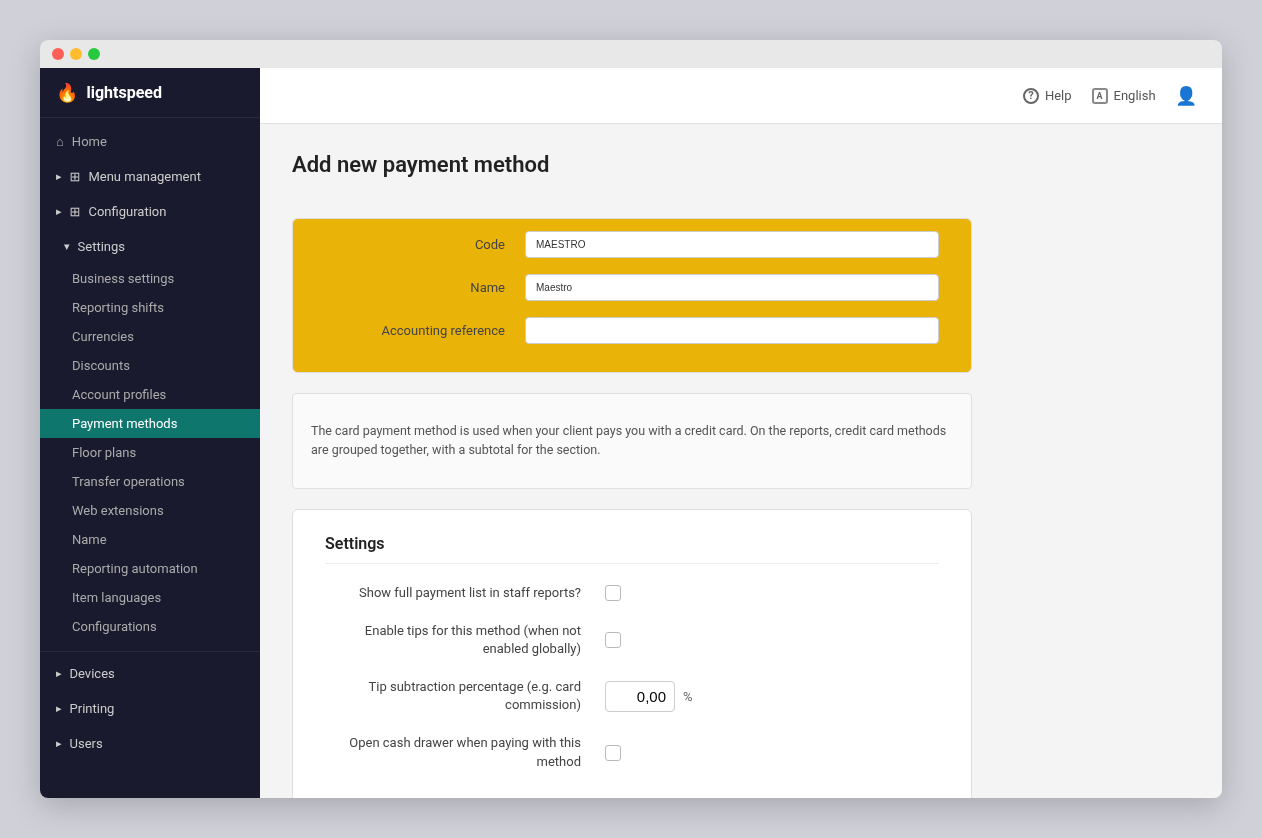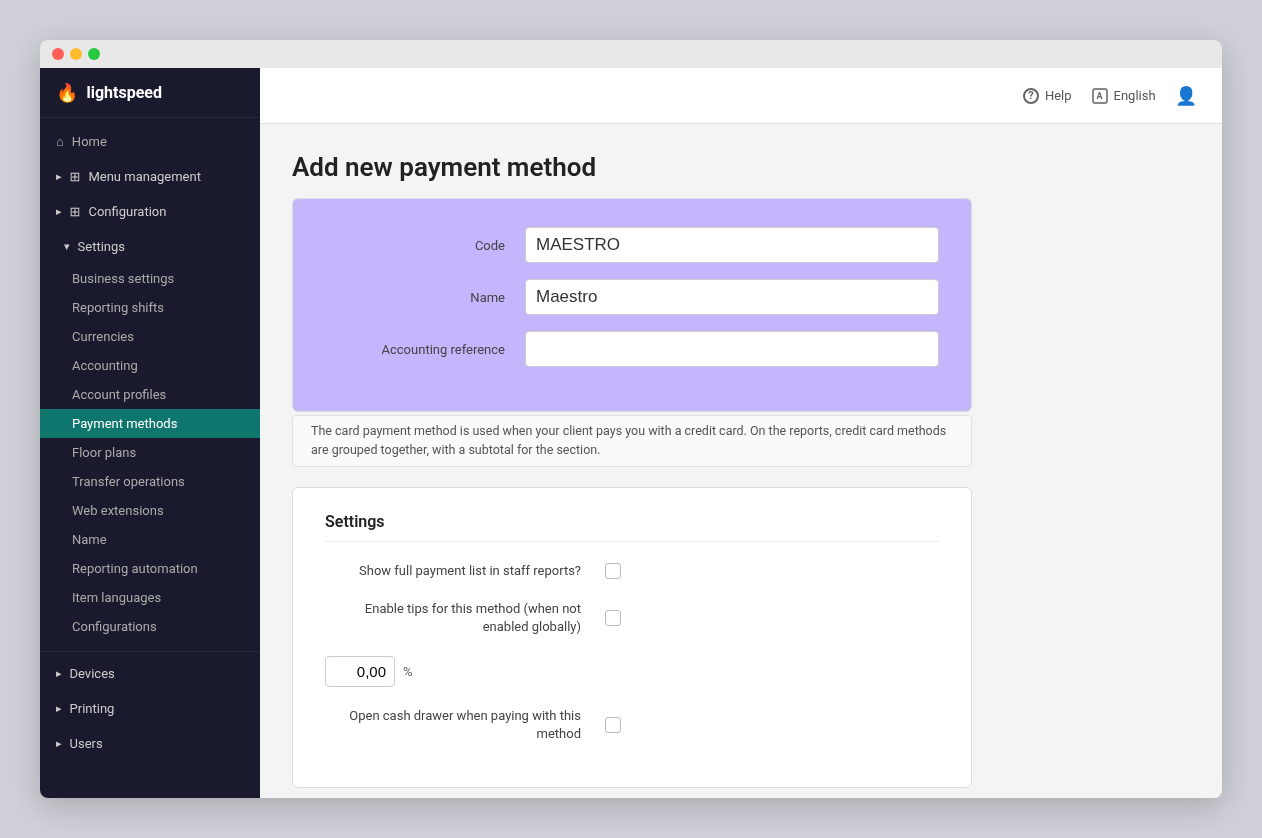--- a/index.html
+++ b/index.html
@@ -16,32 +16,32 @@
     .sidebar-sub-item.active { background: #0f766e; color: #fff; }
     .sidebar-parent { display: flex; align-items: center; padding: 10px 16px; cursor: pointer; gap: 8px; color: #ccc; font-size: 13px; }
     .divider { height: 1px; background: #2a2a3e; margin: 4px 0; }
 
     
     .main { flex: 1; display: flex; flex-direction: column; overflow: hidden; }
     .topbar { background: #fff; height: 56px; display: flex; align-items: center; justify-content: flex-end; padding: 0 24px; gap: 20px; border-bottom: 1px solid #e0e0e0; box-shadow: 0 1px 3px rgba(0,0,0,0.08); }
     .topbar-item { display: flex; align-items: center; gap: 6px; color: #555; font-size: 13px; cursor: pointer; }
 
     .content-area { flex: 1; overflow-y: auto; padding: 28px 32px; background: #f4f4f4; }
-    .page-title { font-size: 26px; font-weight: 600; color: #222; margin-bottom: 16px; }
-
-    
-    .form-card { background: #c4b5fd; border-radius: 6px; border: 1px solid #ddd; padding: 28px 32px; margin-bottom: 3px; max-width: 680px; }
+    .page-title { font-size: 22px; font-weight: 600; color: #222; margin-bottom: 41px; }
+
+    
+    .form-card { background: #eab308; border-radius: 6px; border: 1px solid #ddd; padding: 12px 32px; margin-bottom: 20px; max-width: 680px; }
     .form-row { display: flex; align-items: center; margin-bottom: 16px; }
     .form-label { width: 200px; text-align: right; padding-right: 20px; color: #444; font-size: 13px; flex-shrink: 0; }
     .form-control { flex: 1; }
-    .form-control input { width: 100%; padding: 7px 10px; border: 1px solid #ccc; border-radius: 4px; font-size: 17px; color: #333; outline: none; }
+    .form-control input { width: 100%; padding: 7px 10px; border: 1px solid #ccc; border-radius: 4px; font-size: 10px; color: #333; outline: none; }
     .form-control select { width: 100%; padding: 7px 10px; border: 1px solid #ccc; border-radius: 4px; font-size: 13px; color: #333; background: #fff; outline: none; appearance: auto; }
 
     
-    .info-box { background: #fafafa; border: 1px solid #e0e0e0; border-radius: 4px; padding: 6px 18px; font-size: 12.5px; color: #555; line-height: 1.5; max-width: 680px; margin-bottom: 20px; }
+    .info-box { background: #fafafa; border: 1px solid #e0e0e0; border-radius: 4px; padding: 28px 18px; font-size: 12.5px; color: #555; line-height: 1.5; max-width: 680px; margin-bottom: 20px; }
 
     
     .settings-card { background: #fff; border: 1px solid #ddd; border-radius: 6px; padding: 24px 32px; max-width: 680px; }
     .settings-title { font-size: 16px; font-weight: 600; color: #222; margin-bottom: 20px; padding-bottom: 10px; border-bottom: 1px solid #eee; }
     .setting-row { display: flex; margin-bottom: 20px; }
     .setting-label { width: 280px; text-align: right; padding-right: 24px; color: #444; font-size: 13px; flex-shrink: 0; line-height: 1.4; }
     .setting-control { display: flex; align-items: center; gap: 8px; }
     .checkbox-custom { width: 16px; height: 16px; border: 1px solid #bbb; border-radius: 3px; background: #fff; cursor: pointer; display: flex; align-items: center; justify-content: center; flex-shrink: 0; }
     .tip-input { width: 70px; padding: 6px 8px; border: 1px solid #ccc; border-radius: 4px; font-size: 15px; text-align: right; }
     .tip-unit { color: #666; font-size: 13px; }
@@ -98,21 +98,21 @@
         </div>
 
         <div class="sidebar-parent" style="padding-left:24px;">
           <span style="font-size:11px;">▾</span>
           <span>Settings</span>
         </div>
 
         <div class="sidebar-sub-item">Business settings</div>
         <div class="sidebar-sub-item">Reporting shifts</div>
         <div class="sidebar-sub-item">Currencies</div>
-        <div class="sidebar-sub-item">Accounting</div>
+        <div class="sidebar-sub-item">Discounts</div>
         <div class="sidebar-sub-item">Account profiles</div>
         <div class="sidebar-sub-item active">Payment methods</div>
         <div class="sidebar-sub-item">Floor plans</div>
         <div class="sidebar-sub-item">Transfer operations</div>
         <div class="sidebar-sub-item">Web extensions</div>
         <div class="sidebar-sub-item">Name</div>
         <div class="sidebar-sub-item">Reporting automation</div>
         <div class="sidebar-sub-item">Item languages</div>
         <div class="sidebar-sub-item">Configurations</div>
       </div>
@@ -193,20 +193,21 @@
           </div>
 
           <div class="setting-row">
             <div class="setting-label">Enable tips for this method (when not enabled globally)</div>
             <div class="setting-control">
               <div class="checkbox-custom"></div>
             </div>
           </div>
 
           <div class="setting-row">
+            <div class="setting-label">Tip subtraction percentage (e.g. card commission)</div>
             <div class="setting-control">
               <input type="text" class="tip-input" value="0,00" style="">
               <span class="tip-unit">%</span>
             </div>
           </div>
 
           <div class="setting-row">
             <div class="setting-label">Open cash drawer when paying with this method</div>
             <div class="setting-control">
               <div class="checkbox-custom"></div>

